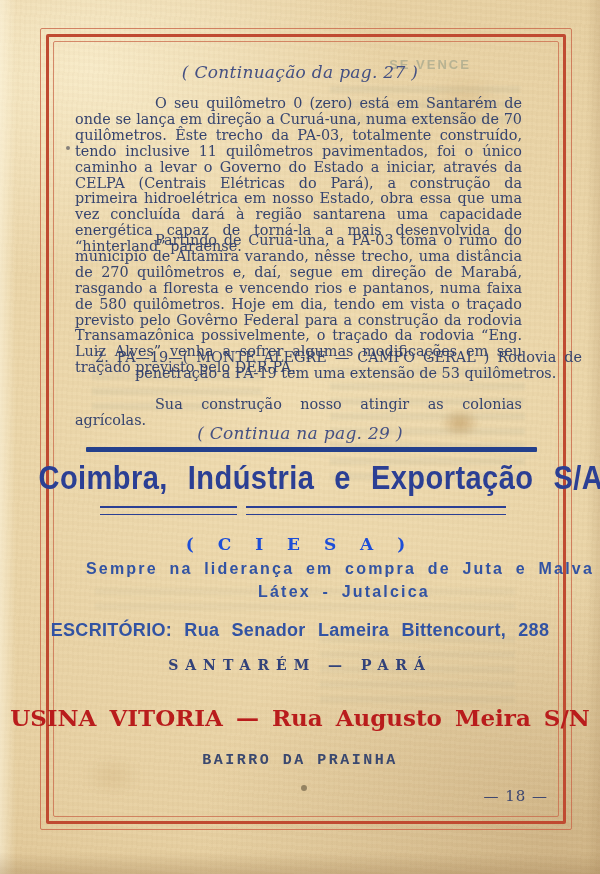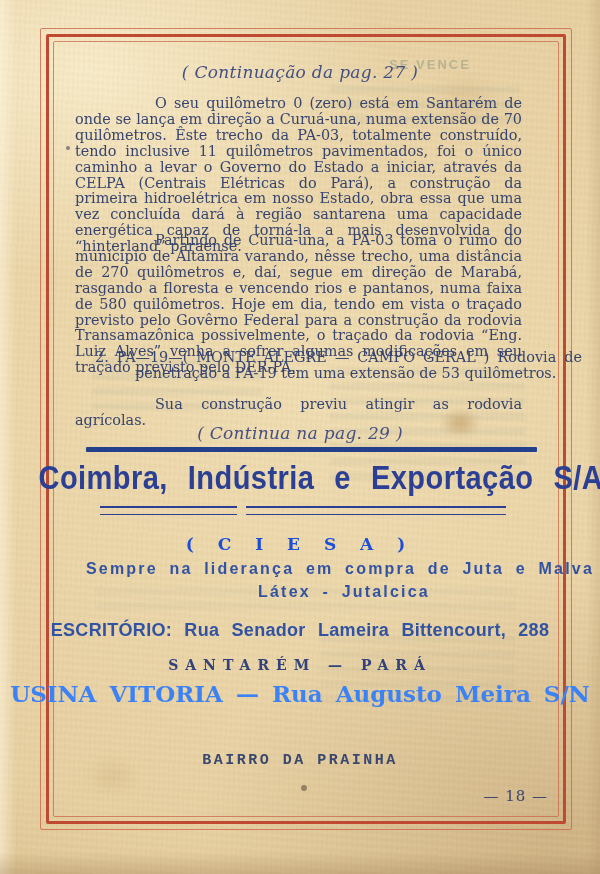--- a/index.html
+++ b/index.html
@@ -48,21 +48,21 @@
     word-spacing:13px;letter-spacing:.5px;}
   .useg{position:absolute;height:5.5px;border-top:2.5px solid #2b3f94;border-bottom:1.5px solid #2b3f94;}
 
   .ciesa{top:534px;font-size:17px;letter-spacing:9px;color:#1d4ed8;font-weight:600;}
 
   .tagline{font-family:"Liberation Sans", sans-serif;font-weight:bold;
     font-size:16px;letter-spacing:2.2px;word-spacing:5px;color:#3253a3;}
   .office{top:620px;font-family:Liberation Sans, sans-serif;font-weight:600;
     font-size:18px;word-spacing:7px;letter-spacing:.3px;color:#3253a3;}
   .city{top:657px;font-weight:bold;font-size:14px;letter-spacing:7px;color:#32427a;}
-  .plant{top:680px;font-weight:bold;font-size:23px;word-spacing:5px;color:#3b82f6;}
+  .plant{top:704px;font-weight:bold;font-size:23px;word-spacing:5px;color:#b91c1c;}
   .district{top:752px;font-family:"Liberation Mono", monospace;font-weight:bold;
     font-size:15px;letter-spacing:2.5px;color:#3a486f;}
   .pagenum{top:787px;right:52px;font-size:15px;letter-spacing:1px;color:#3a4570;}
 
   
   .ghost-word{position:absolute;left:360px;top:57px;width:140px;text-align:center;
     font-family:"Liberation Sans", sans-serif;font-weight:bold;font-size:13px;
     letter-spacing:2px;color:rgba(104,130,118,.38);filter:blur(.6px);}
   .bleed{position:absolute;pointer-events:none;filter:blur(1.6px);opacity:.5;
     background:repeating-linear-gradient(180deg,
@@ -112,21 +112,21 @@
 </div>
 
 <div class="txt center cont-note" style="top:62px;">( Continuação da pag. 27 )</div>
 
 <div class="txt bodycopy indent" style="top:96px;">O seu quilômetro 0 (zero) está em Santarém de onde se lança em direção a Curuá-una, numa extensão de 70 quilômetros. Êste trecho da PA-03, totalmente construído, tendo inclusive 11 quilômetros pavimentados, foi o único caminho a levar o Governo do Estado a iniciar, através da CELPA (Centrais Elétricas do Pará), a construção da primeira hidroelétrica em nosso Estado, obra essa que uma vez concluída dará à região santarena uma capacidade energética capaz de torná-la a mais desenvolvida do “hinterland” paraense.</div>
 
 <div class="txt bodycopy indent" style="top:233px;">Partindo de Curuá-una, a PA-03 toma o rumo do município de Altamira varando, nêsse trecho, uma distância de 270 quilômetros e, daí, segue em direção de Marabá, rasgando a floresta e vencendo rios e pantanos, numa faixa de 580 quilômetros. Hoje em dia, tendo em vista o traçado previsto pelo Govêrno Federal para a construção da rodovia Transamazônica possivelmente, o traçado da rodovia “Eng. Luiz Alves” venha a sofrer algumas modificações em seu traçado previsto pelo DER-PA.</div>
 
 <div class="txt bodycopy hanging" style="top:350px;margin-left:20px;">2. PA—19—( MONTE ALEGRE — CAMPO GERAL ) Rodovia de penetração a PA-19 tem uma extensão de 53 quilômetros.</div>
 
-<div class="txt bodycopy indent" style="top:397px;">Sua construção previu atingir as rodovia agrícolas.</div>
+<div class="txt bodycopy indent" style="top:397px;">Sua construção nosso atingir as colonias agrícolas.</div>
 
 <div class="txt center cont-note" style="top:423px;">( Continua na pag. 29 )</div>
 
 <div class="rule" style="top:447px;"></div>
 
 <div class="txt center company">
   <span class="squeeze">Coimbra, Indústria e Exportação S/A</span>
 </div>
 <div class="useg" style="left:100px;top:506px;width:137px;"></div>
 <div class="useg" style="left:246px;top:506px;width:260px;"></div>

